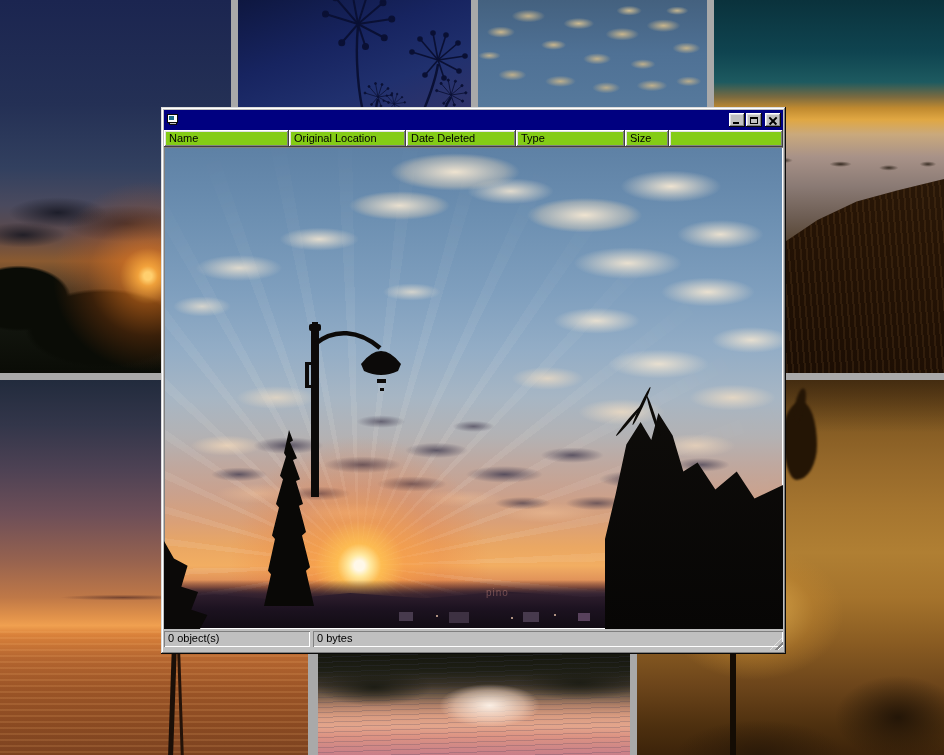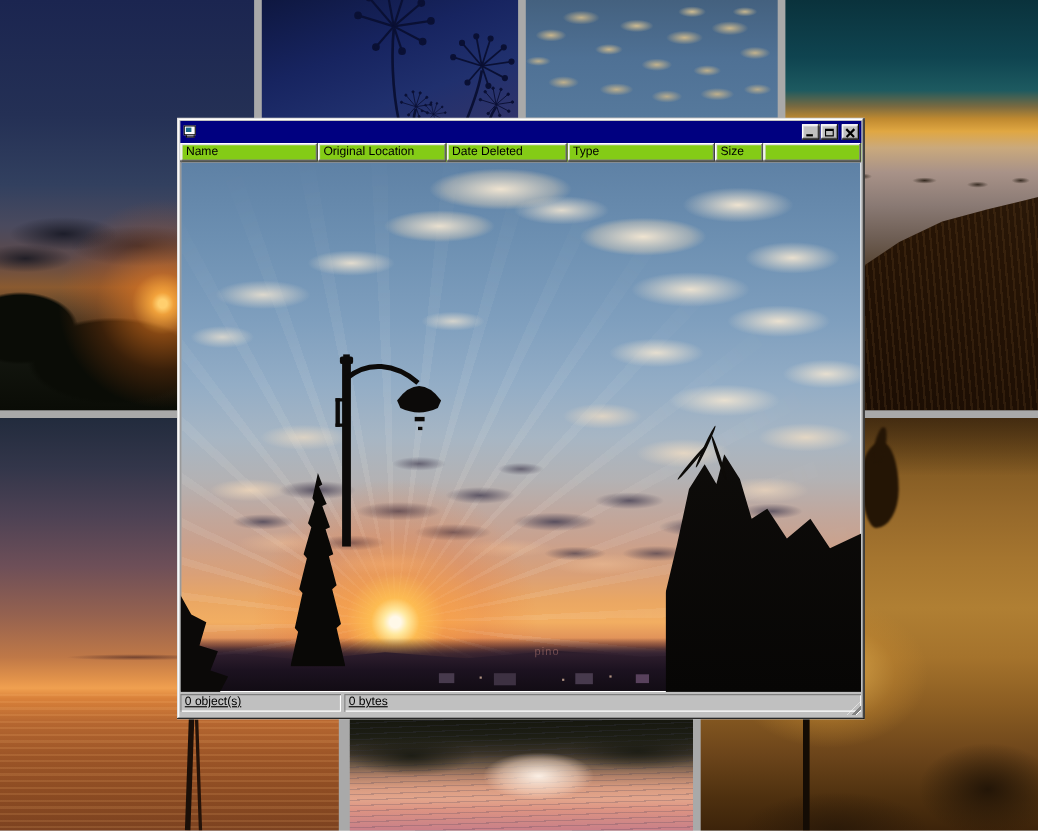--- a/index.html
+++ b/index.html
@@ -104,21 +104,21 @@
   .g-x i:first-child{transform:rotate(45deg);} .g-x i:last-child{transform:rotate(-45deg);}
 
   .menubar{height:19px;flex:none;display:flex;align-items:center;padding-left:1px;}
   .menu-item{font-size:11px;color:#000;padding:2px 7px;cursor:default;}
   .menu-item u{text-decoration:underline;}
 
   .hdr{height:17px;flex:none;display:flex;}
   .hcell{box-sizing:border-box;height:17px;background:#84cc16;font-size:11px;line-height:15px;color:#000;
     padding:1px 4px 0 5px;white-space:nowrap;overflow:hidden;
     box-shadow:inset -1px -1px 0 #404040, inset 1px 1px 0 #fff, inset -2px -2px 0 #808080, inset 2px 2px 0 #dfdfdf;}
-  .c1{width:125px;} .c2{width:117px;} .c3{width:110px;} .c4{width:134px;}
+  .c1{width:125px;} .c2{width:117px;} .c3{width:110px;} .c4{width:109px;}
   .c5{width:44px;text-align:right;padding-right:18px;} .c6{flex:1;}
 
   .content{flex:1;position:relative;overflow:hidden;
     box-shadow:inset 1px 1px 0 #808080, inset -1px -1px 0 #fff;}
   .layer{position:absolute;inset:1px;}
   .sky{background:linear-gradient(180deg,#5e81a5 0%,#6d90b2 15%,#7f9fbe 30%,#93adc6 42%,#a7b6c4 52%,#b3b2b4 60%,#bfa89f 66%,#caa18d 72%,#daa077 78%,#eaa763 83%,#f2ae62 87%,#e1935a 90%,#b66a44 91.5%,#3a2a33 93%,#140e16 100%);}
   .rays{background:repeating-conic-gradient(from 195deg at 31.5% 87%, rgba(255,250,240,.13) 0deg 2deg, rgba(255,250,240,0) 2deg 9deg);
     -webkit-mask:radial-gradient(circle at 31.5% 87%, #000 0%, rgba(0,0,0,.55) 42%, transparent 75%);
     mask:radial-gradient(circle at 31.5% 87%, #000 0%, rgba(0,0,0,.55) 42%, transparent 75%);}
   .clouds{background:
@@ -178,21 +178,21 @@
     background:linear-gradient(180deg,#0e0c0a,#070605);
     clip-path:polygon(12% 18%,20% 8%,26% 16%,30% 4%,38% 14%,44% 30%,52% 26%,62% 38%,74% 30%,84% 42%,100% 36%,100% 100%,0 100%,0 60%,6% 40%);}
   .wisp{position:absolute;width:3px;height:42px;background:#0d0b08;border-radius:50%;}
   .blwisp{position:absolute;left:0;bottom:0;width:62px;height:88px;background:#0b0908;
     clip-path:polygon(0 0,16% 20%,38% 28%,28% 52%,55% 58%,44% 78%,70% 84%,58% 100%,0 100%);}
   .watermark{position:absolute;left:52%;bottom:6.5%;font-size:10px;letter-spacing:1px;
     color:rgba(255,175,155,.32);}
 
   .statusbar{height:20px;flex:none;display:flex;gap:3px;padding-top:2px;position:relative;}
   .spanel{box-sizing:border-box;height:16px;font-size:11px;line-height:15px;padding-left:4px;color:#000;
-    box-shadow:inset 1px 1px 0 #808080, inset -1px -1px 0 #fff;text-decoration:underline;}
+    box-shadow:inset 1px 1px 0 #808080, inset -1px -1px 0 #fff;}
   .sp1{width:146px;} .sp2{flex:1;}
   .grip{position:absolute;right:0;bottom:1px;width:13px;height:13px;
     background:repeating-linear-gradient(-45deg, transparent 0 3px, #fff 3px 4px, #848484 4px 6px);
     clip-path:polygon(100% 0,100% 100%,0 100%);}
 </style>
 </head>
 <body>
 
 <div class="desktop">
 

